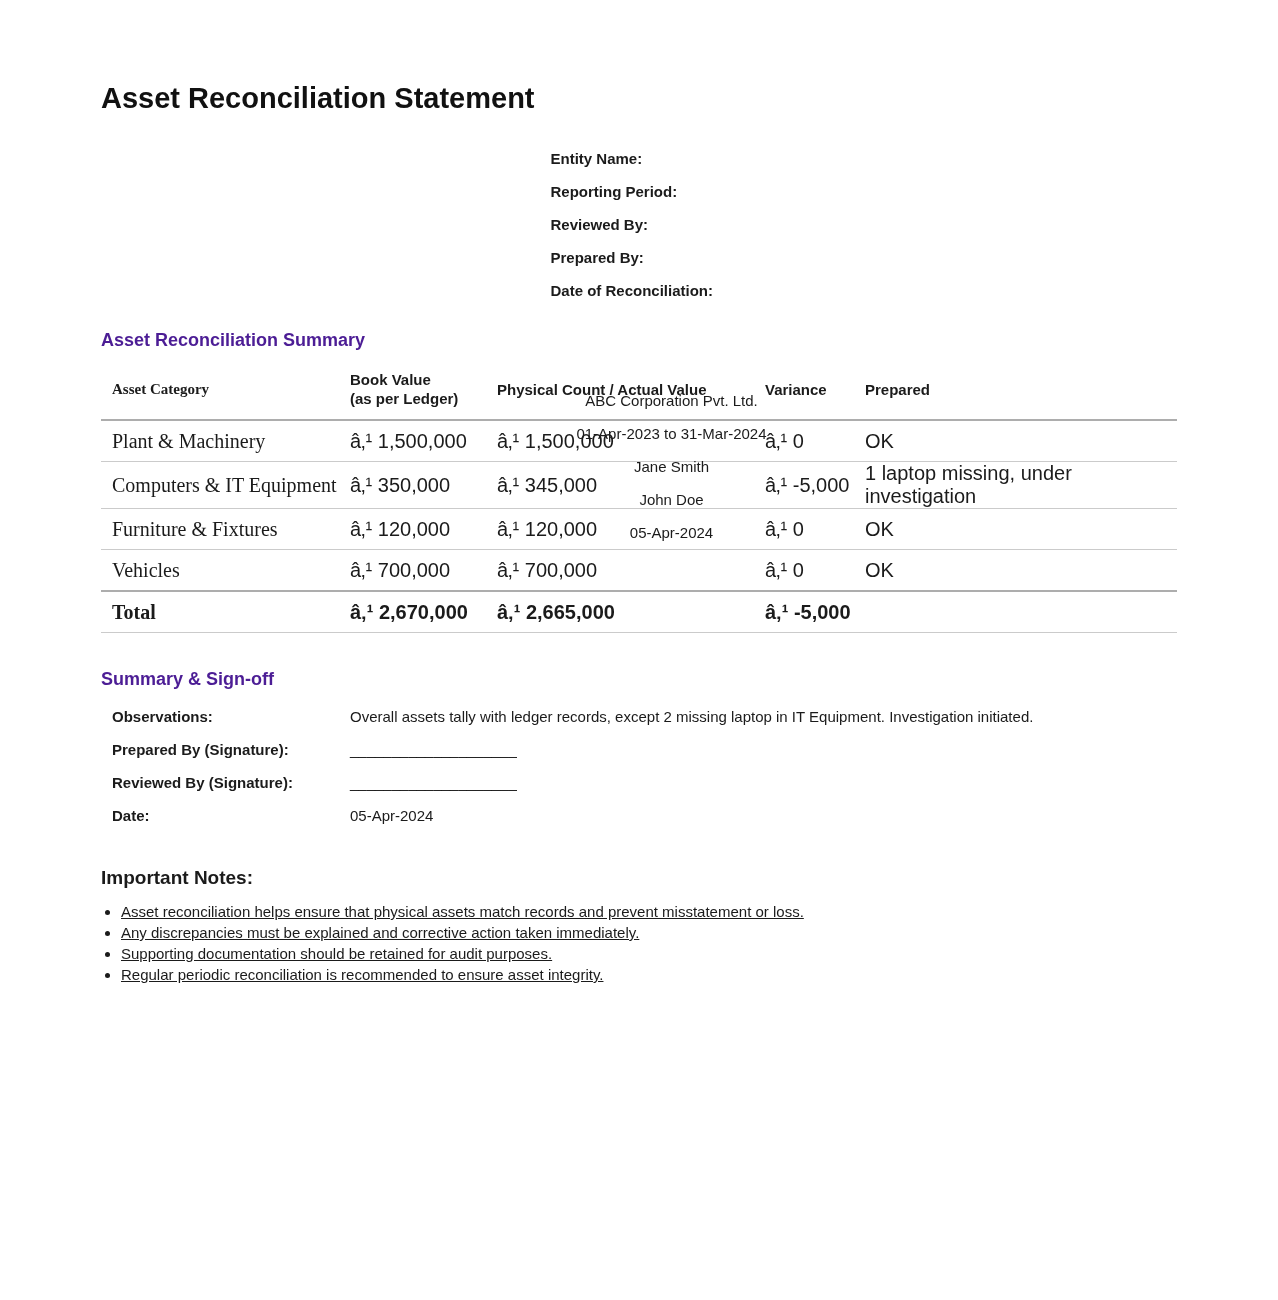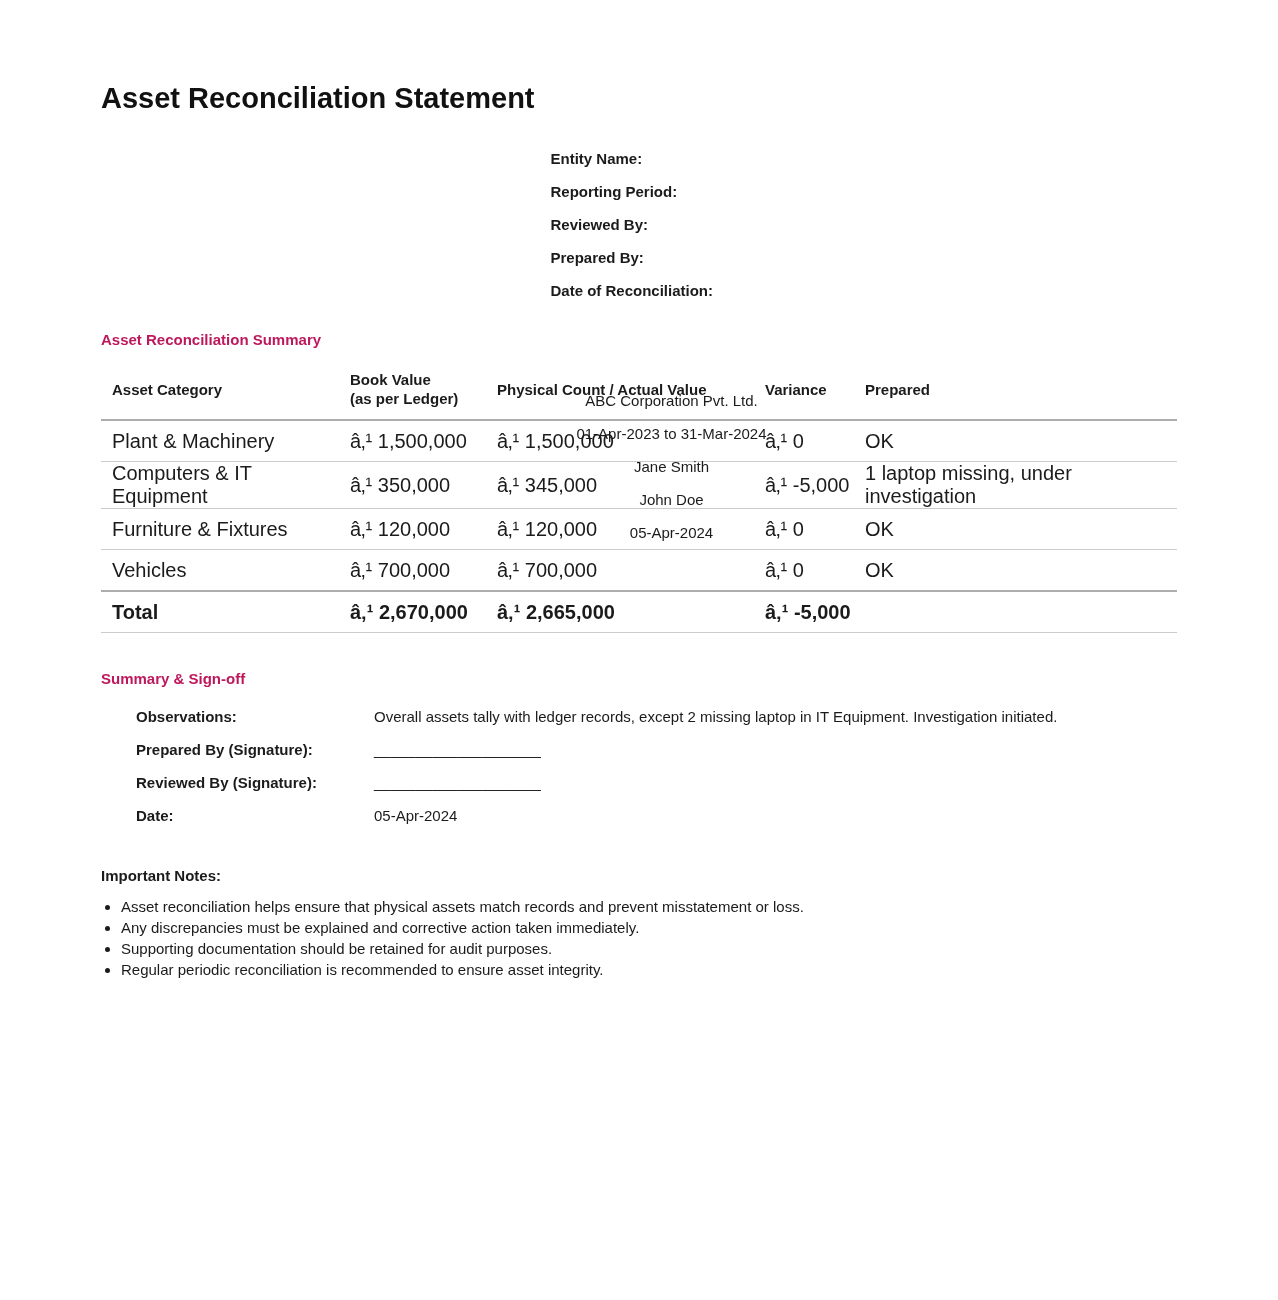--- a/index.html
+++ b/index.html
@@ -17,22 +17,22 @@
     margin: 0 0 37px 0; color: #111;
   }
 
   
   .meta { margin-left: 11px; }
   .meta-row { display: flex; height: 33px; align-items: center; flex-direction: column; }
   .meta-label { width: 242px; font-weight: 700; flex: 0 0 242px; }
   .meta-value { font-weight: 400; }
 
   .section-heading {
-    font-size: 15px; font-weight: 700; line-height: 18px;
-    margin: 16px 0 0 0; color: #be185d;
+    font-size: 18px; font-weight: 700; line-height: 18px;
+    margin: 16px 0 0 0; color: #4c1d95;
   }
 
   
   table.asset-table {
     border-collapse: collapse; table-layout: fixed;
     width: 1076px; margin-top: 10px;
   }
   .asset-table col.c1 { width: 249px; }
   .asset-table col.c2 { width: 147px; }
   .asset-table col.c3 { width: 268px; }
@@ -41,35 +41,35 @@
   .asset-table th {
     text-align: left; vertical-align: middle;
     font-weight: 700; font-size: 15px; line-height: 19px;
     height: 60px; padding: 0;
     border-bottom: 2px solid #adadad;
   }
   .asset-table td {
     height: 40px; padding: 0; vertical-align: middle;
     font-size: 20px; border-bottom: 1px solid #cbcbcb;
   }
-  .asset-table th:first-child, .asset-table td:first-child { padding-left: 11px; }
+  .asset-table th:first-child, .asset-table td:first-child { padding-left: 11px; font-family: Liberation Serif, serif; }
   .asset-table tr.row-strong td { border-bottom: 2px solid #adadad; }
   .asset-table tr.total-row td { font-weight: 700; border-bottom: 1px solid #cbcbcb; }
   .th-sub { display: block; font-weight: 700; }
 
   
   .signoff { margin-left: 11px; margin-top: 12px; }
-  .signoff-row { display: flex; height: 33px; align-items: center; margin-left: 24px; }
+  .signoff-row { display: flex; height: 33px; align-items: center; }
   .signoff-label { width: 238px; flex: 0 0 238px; font-weight: 700; }
   .signoff-value { font-weight: 400; }
   .sig-line { letter-spacing: 0; color: #111; }
 
   
-  .notes-heading { font-size: 15px; font-weight: 700; margin: 35px 0 0 0; }
-  ul.notes-list { margin: 12px 0 0 0; padding-left: 20px; }
+  .notes-heading { font-size: 19px; font-weight: 700; margin: 35px 0 0 0; }
+  ul.notes-list { margin: 12px 0 0 0; padding-left: 20px; text-decoration: underline; }
   ul.notes-list li { line-height: 21px; font-size: 15px; }
 </style>
 </head>
 <body>
 
 <div class="page">
 
   <h1 class="doc-title">Asset Reconciliation Statement</h1>
 
   <div class="meta">

